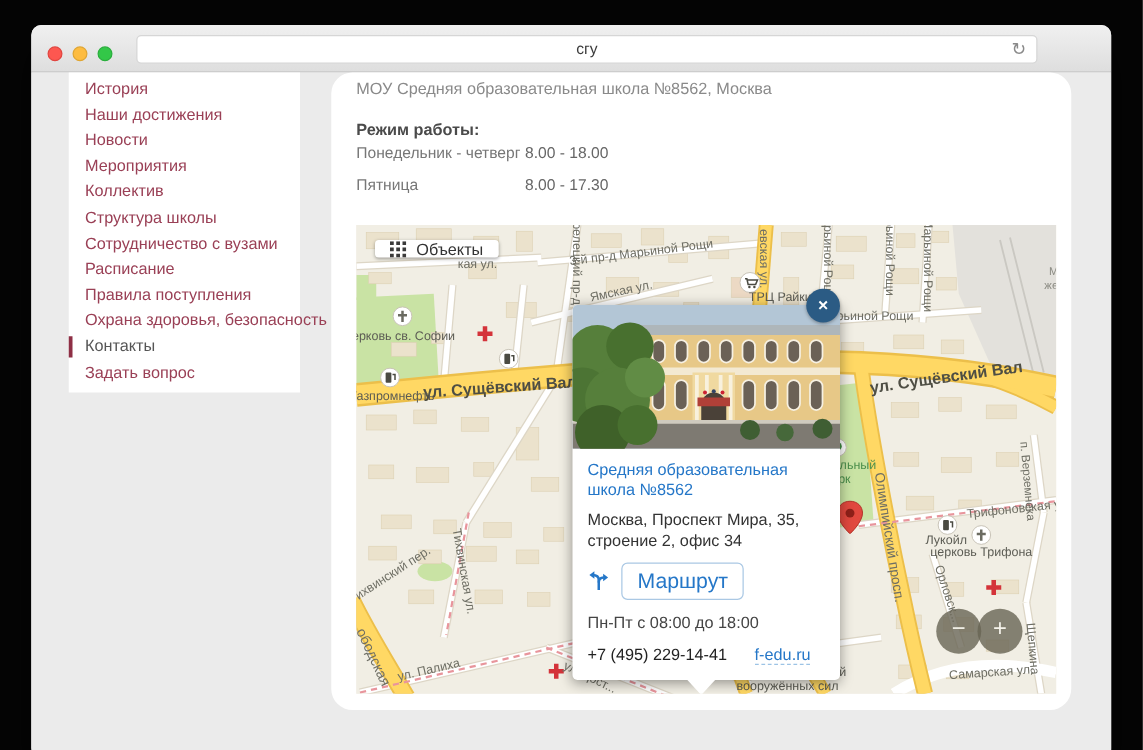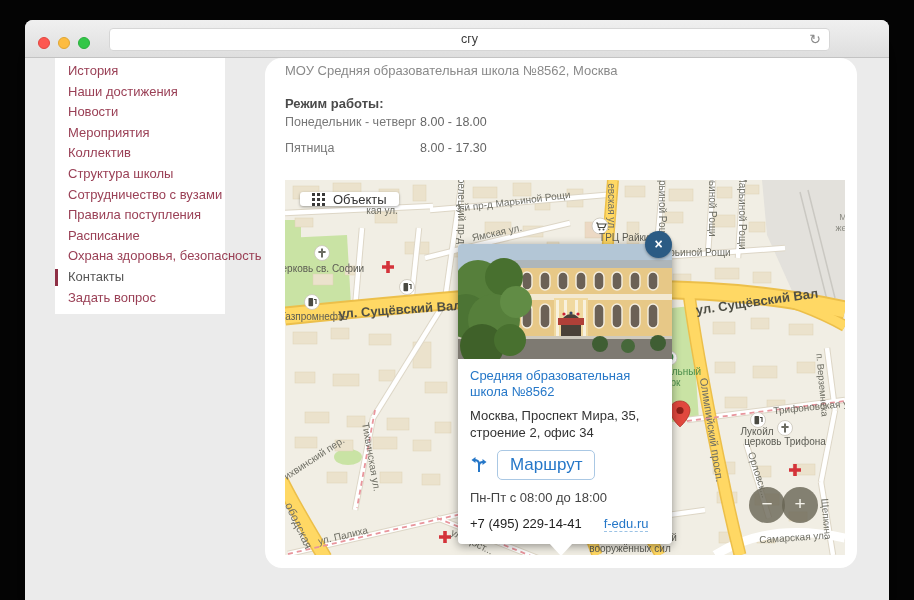--- a/index.html
+++ b/index.html
@@ -10,21 +10,21 @@
   .traffic{position:absolute;left:13px;top:17px;display:flex;gap:8px;}
   .tl{width:12px;height:12px;border-radius:50%;display:inline-block;}
   .tl.red{background:#fd5750;border:1px solid #e14640;}
   .tl.yellow{background:#fdbc40;border:1px solid #e0a633;}
   .tl.green{background:#33c748;border:1px solid #2aaf3d;}
   .urlbar{position:absolute;left:84px;right:59px;top:8px;height:23px;background:#fff;border:1px solid #d6d6d6;border-radius:4px;}
   .url-text{position:absolute;left:0;right:0;top:3px;text-align:center;font-size:12.5px;color:#3c3c3c;}
   .refresh{position:absolute;right:8px;top:2px;font-size:14px;color:#8a8a8a;cursor:pointer;}
   .page{position:relative;width:864px;height:541px;background:#ebebeb;}
   
-  .sidebar{position:absolute;left:30px;top:0;width:170px;background:#fff;padding:3px 0 6px 0;}
+  .sidebar{position:absolute;left:30px;top:0;width:185px;background:#fff;padding:3px 0 6px 0;}
   .nav-item{position:relative;height:20.6px;line-height:20.6px;padding-left:13px;font-size:13px;color:#9a4056;cursor:pointer;white-space:nowrap;}
   .nav-item.active{color:#565656;cursor:default;}
   .nav-item.active .marker{position:absolute;left:0;top:2px;width:3px;height:17px;background:#8e2f45;}
   
   .content{position:absolute;left:240px;top:0;width:592px;height:510px;background:#fff;border-radius:17px;}
   .page-title{position:absolute;left:20px;top:5px;font-size:13px;color:#8a8a8a;}
   .sched-head{position:absolute;left:20px;top:38px;font-size:13px;font-weight:bold;color:#4a4a4a;}
   .sched-days{position:absolute;left:20px;font-size:12.5px;color:#777;}
   .sched-hours{position:absolute;left:155px;font-size:12.5px;color:#666;}
   .r1{top:57px;text-align:right;} .r2{top:83px;}
@@ -71,22 +71,22 @@
   <div class="page">
 
     <aside class="sidebar">
       <div class="nav-item">История</div>
       <div class="nav-item">Наши достижения</div>
       <div class="nav-item">Новости</div>
       <div class="nav-item">Мероприятия</div>
       <div class="nav-item">Коллектив</div>
       <div class="nav-item">Структура школы</div>
       <div class="nav-item">Сотрудничество с вузами</div>
+      <div class="nav-item">Расписание</div>
       <div class="nav-item">Правила поступления</div>
-      <div class="nav-item">Расписание</div>
       <div class="nav-item">Охрана здоровья, безопасность</div>
       <div class="nav-item active"><span class="marker"></span><span>Контакты</span></div>
       <div class="nav-item">Задать вопрос</div>
     </aside>
 
     <main class="content">
       <div class="page-title">МОУ Средняя образовательная школа №8562, Москва</div>
       <div class="sched-head">Режим работы:</div>
       <span class="sched-days r1">Понедельник - четверг</span>
       <span class="sched-hours r1">8.00 - 18.00</span>

